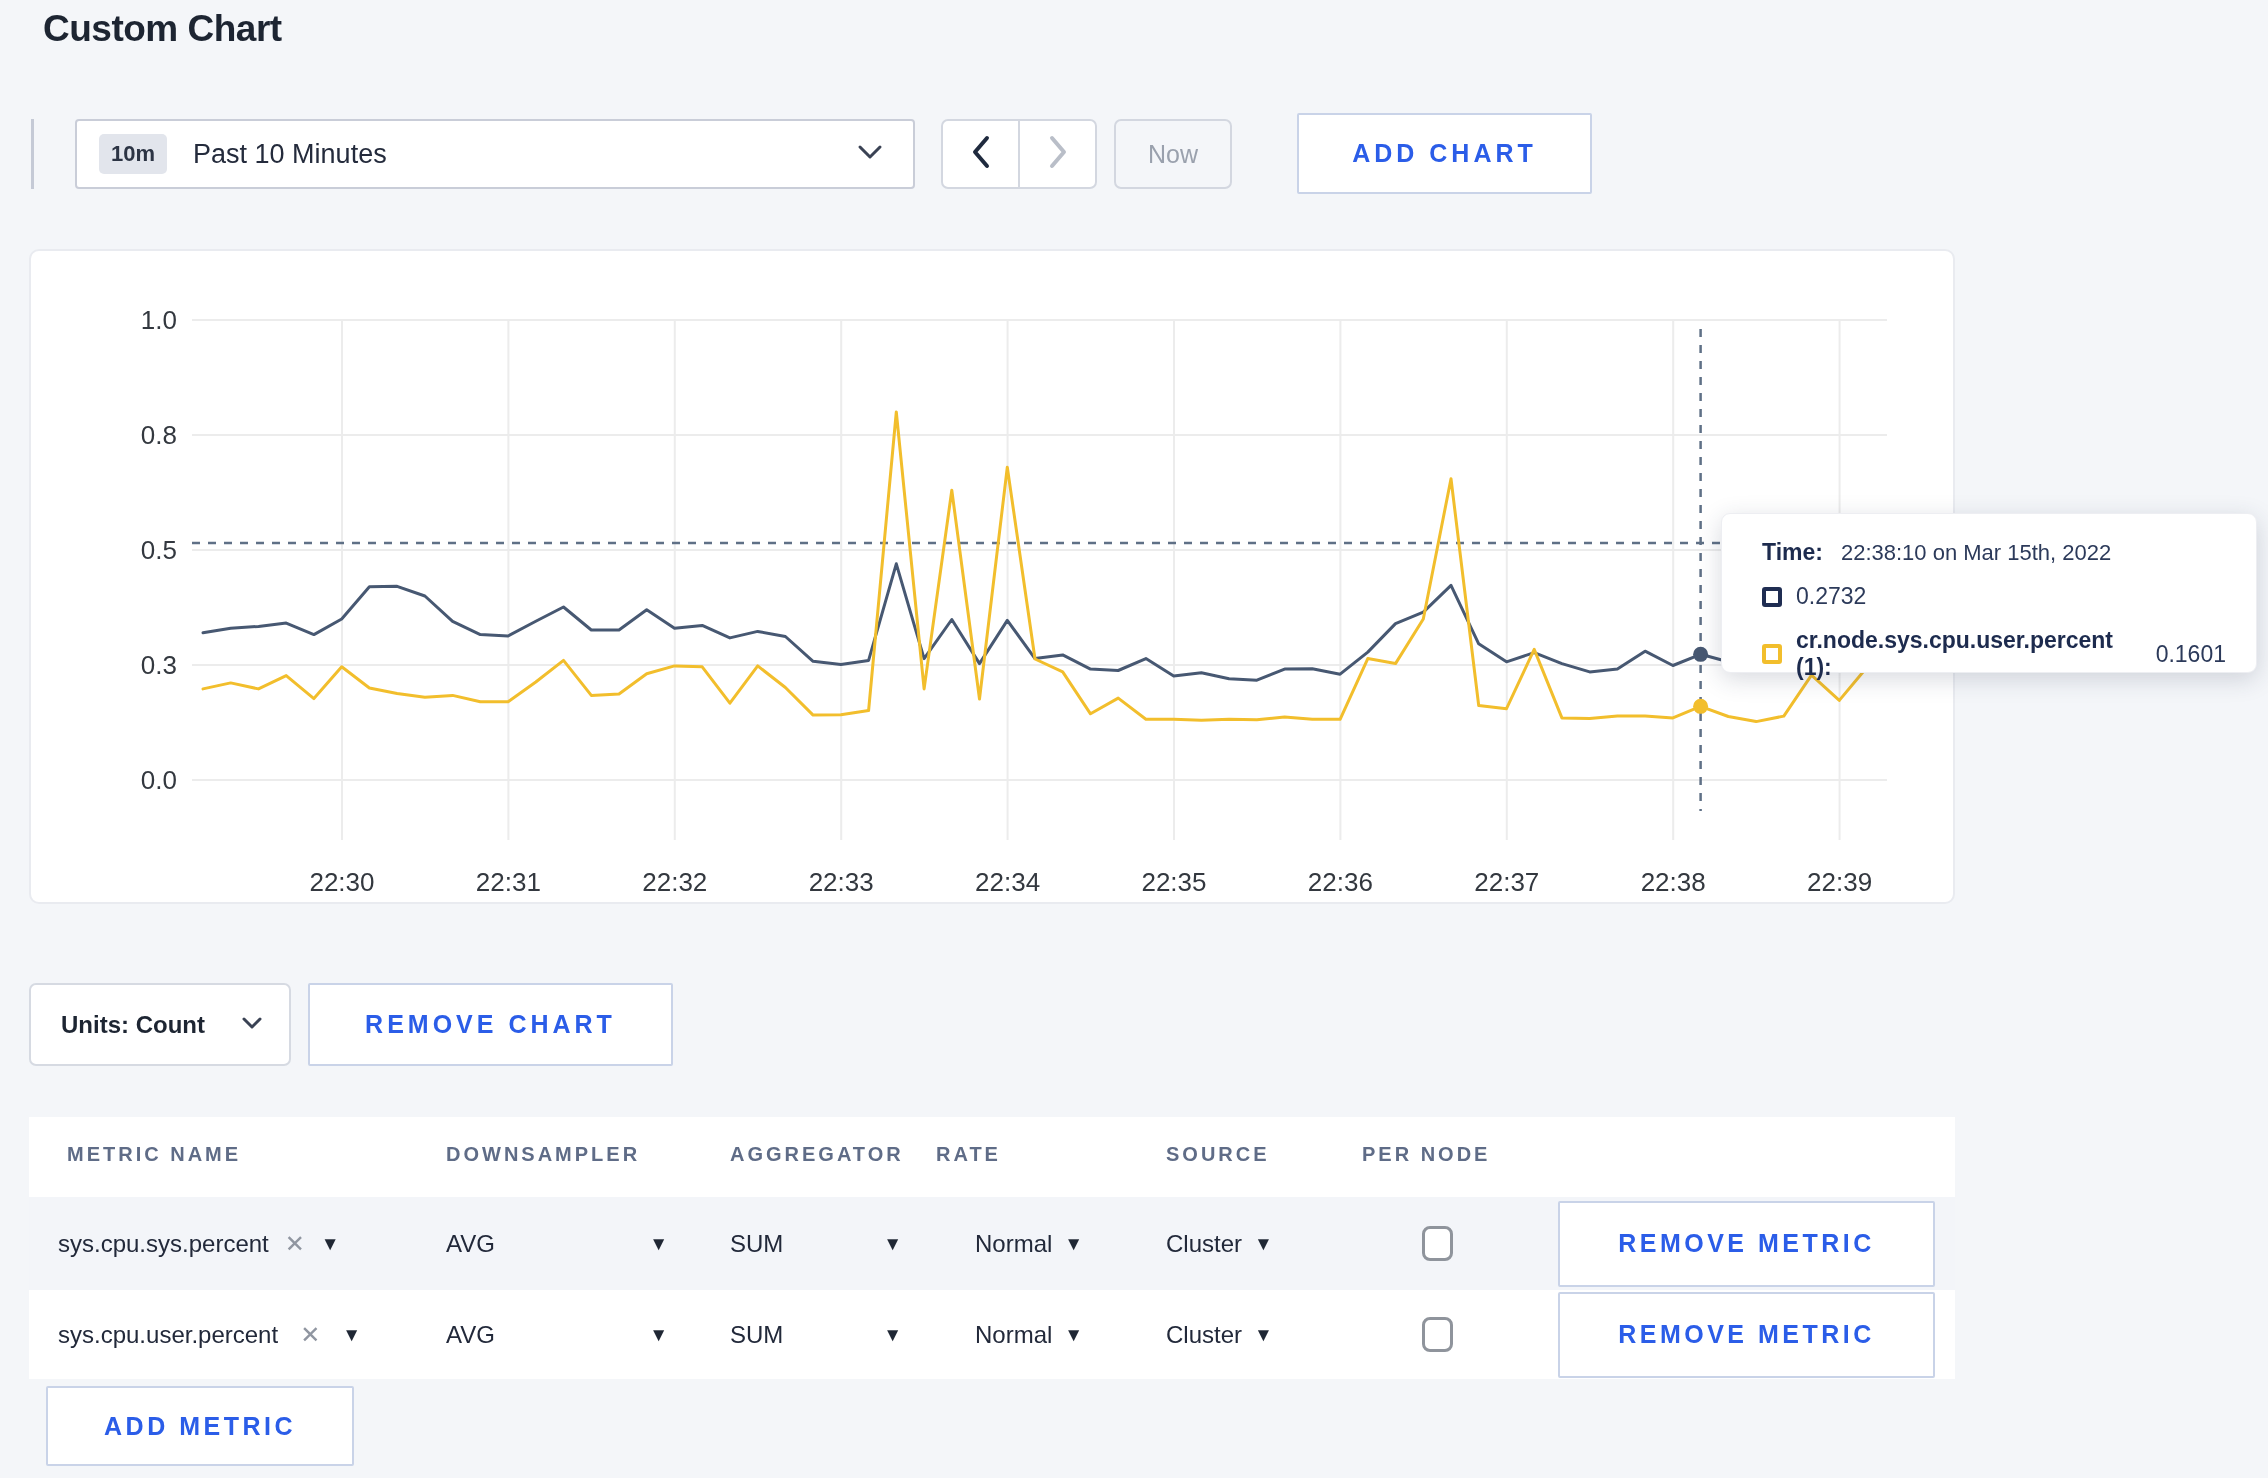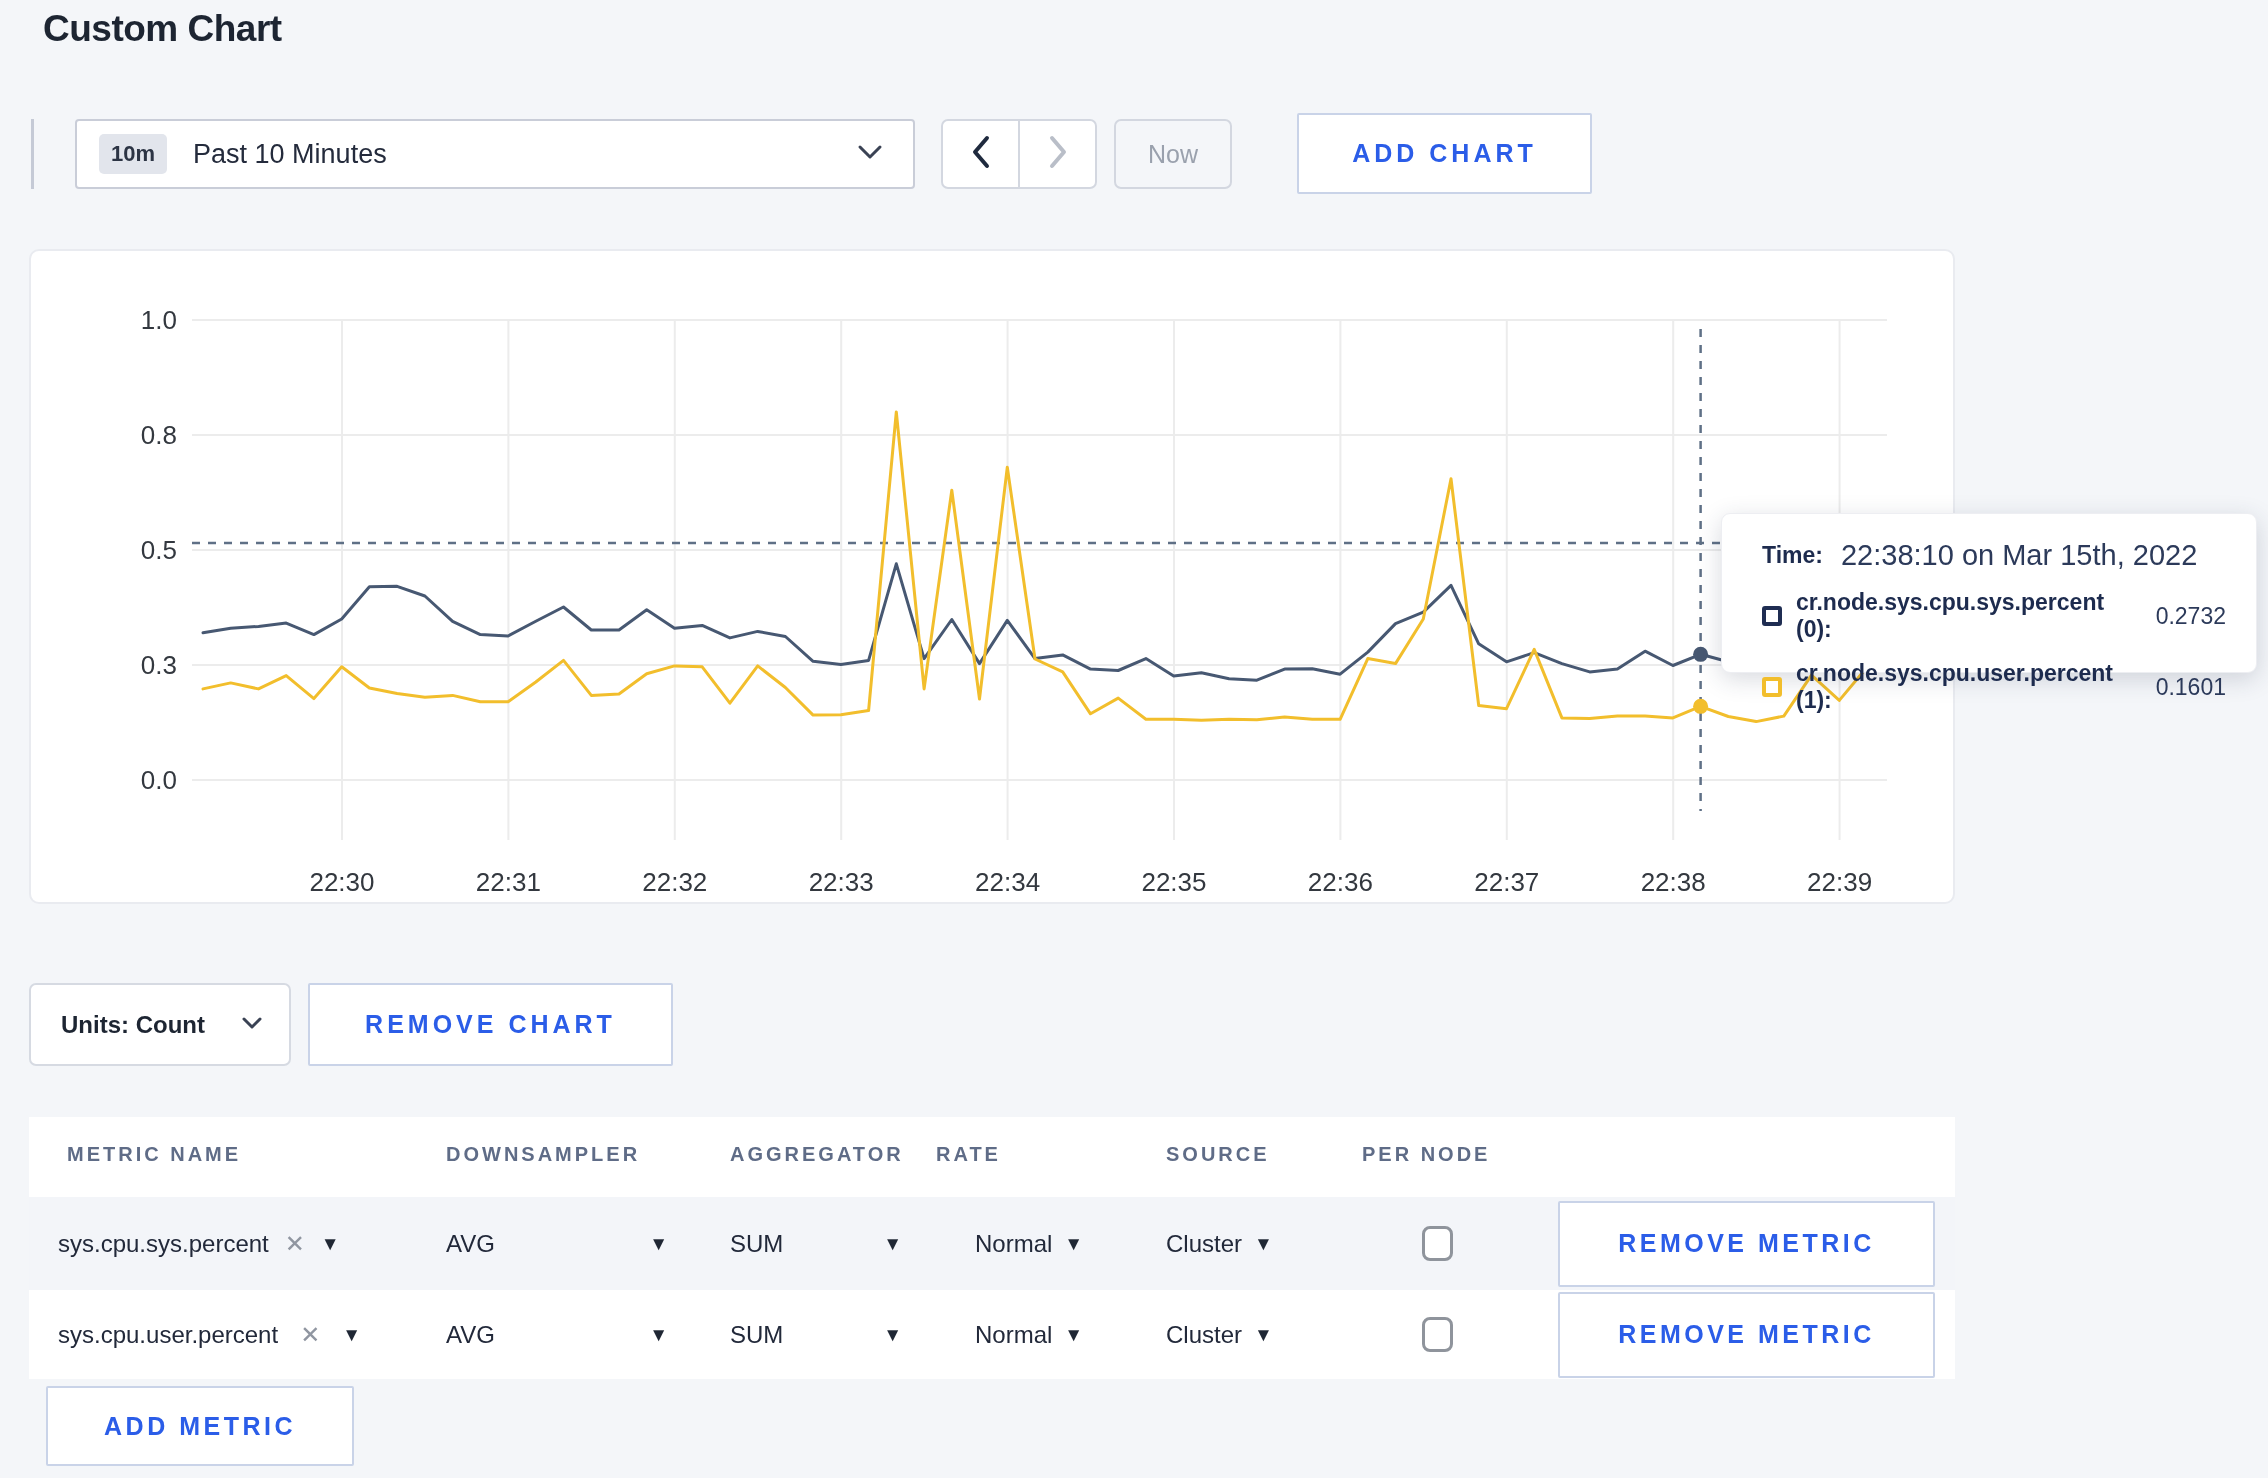--- a/index.html
+++ b/index.html
@@ -61,21 +61,21 @@
 
   
   .chart-tooltip {
     left:1721px; top:513px; width:536px; height:160px;
     background:#fff; border:1px solid #edeef2; border-radius:9px;
     box-shadow:0 6px 24px rgba(40,50,80,0.18);
     padding:25px 30px 0 40px; z-index:30;
   }
   .tt-row { display:flex; align-items:center; margin-bottom:17px; }
   .tt-time-label { font-weight:700; color:#1d2b4e; font-size:23px; margin-right:18px; }
-  .tt-time-value { color:#2c3a5a; font-size:29px; }
+  .tt-time-value { color:#2c3a5a; font-size:22px; }
   .tt-swatch { width:20px; height:20px; border-radius:3px; background:#fff; border:4px solid #1f2d52; margin-right:14px; flex:none; }
   .tt-label { font-weight:700; color:#1d2b4e; font-size:23px; margin-right:16px; }
   .tt-value { color:#2c3a5a; font-size:23px; }
 
   
   .units-select {
     left:29px; top:983px; width:262px; height:83px;
     background:#fff; border:2px solid #d6dae2; border-radius:7px;
     display:flex; align-items:center; justify-content:space-between;
     padding:0 26px 0 30px; cursor:pointer;
@@ -186,21 +186,20 @@
     </svg>
 </div>
 
 <div class="abs chart-tooltip">
   <div class="tt-row">
     <span class="tt-time-label">Time:</span>
     <span class="tt-time-value">22:38:10 on Mar 15th, 2022</span>
   </div>
   <div class="tt-row">
     <span class="tt-swatch" style="border-color: rgb(31, 45, 82);"></span>
-    <span class="tt-label">cr.node.sys.cpu.sys.percent (0):</span>
     <span class="tt-value">0.2732</span>
   </div>
   <div class="tt-row">
     <span class="tt-swatch" style="border-color: rgb(242, 190, 44);"></span>
     <span class="tt-label">cr.node.sys.cpu.user.percent (1):</span>
     <span class="tt-value">0.1601</span>
   </div>
 </div>
 
 <div class="abs units-select">

